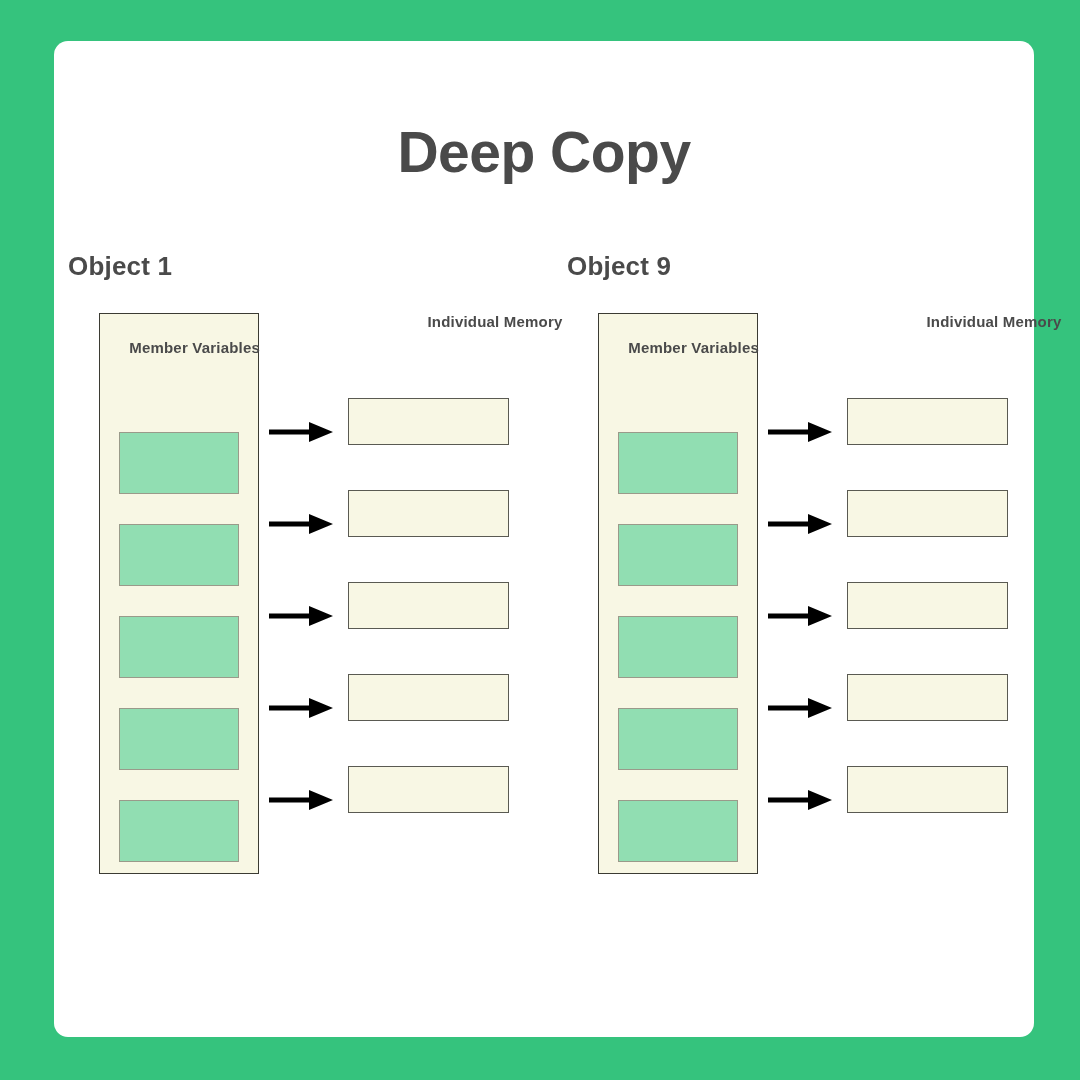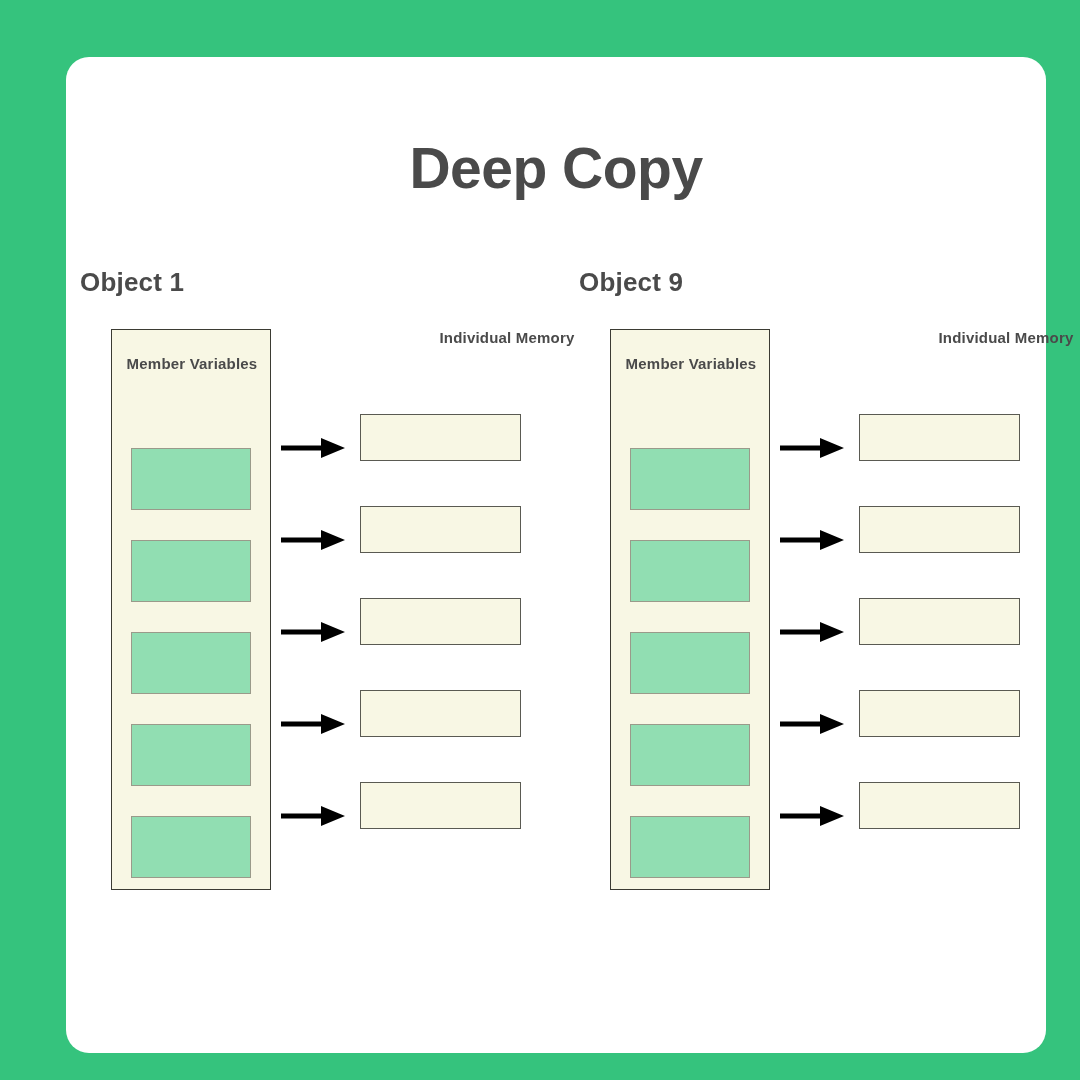--- a/index.html
+++ b/index.html
@@ -13,27 +13,26 @@
     font-family: "Liberation Sans", sans-serif;
     overflow: hidden;
   }
   #canvas {
     position: relative;
     width: 1080px;
     height: 1080px;
   }
   #card {
     position: absolute;
-    left: 66px;
+    left: 54px;
     top: 41px;
     width: 980px;
     height: 996px;
     background: #ffffff;
-    border-radius: 23px;
-    margin-top: 16px;
+    border-radius: 14px;
   }
   #page-title {
     position: absolute;
     left: 0;
     top: 78px;
     width: 980px;
     text-align: center;
     font-size: 57px;
     font-weight: bold;
     color: #4a4a4a;
@@ -70,21 +69,21 @@
     height: 561px;
     background: #f8f7e4;
     border: 1.5px solid #3b3b33;
     box-sizing: border-box;
   }
   .mv-label {
     position: absolute;
     left: 0;
     top: 25px;
     width: 160px;
-    text-align: center;
+    text-align: right;
     font-size: 15px;
     font-weight: bold;
     color: #4a4a4a;
     letter-spacing: 0.2px;
     white-space: nowrap;
   }
   .mv-slot {
     position: absolute;
     left: 19px;
     width: 120px;

